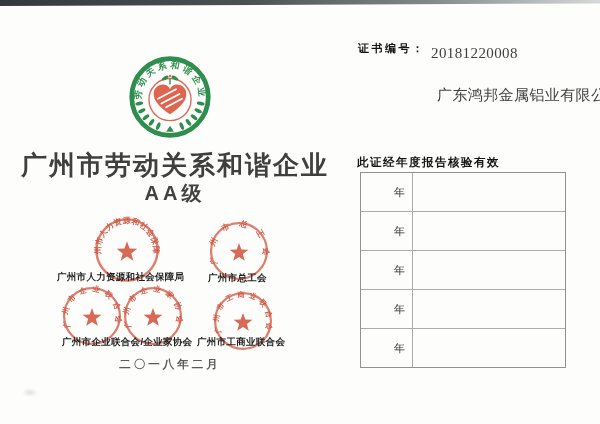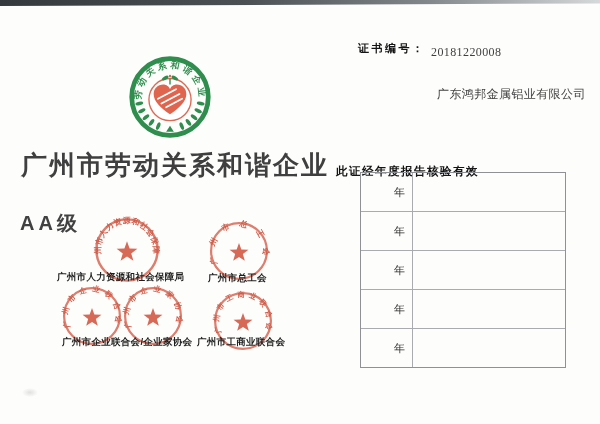--- a/index.html
+++ b/index.html
@@ -10,22 +10,22 @@
   .scan-edge-top{position:absolute;top:0;left:0;width:102%;height:6px;
     background:linear-gradient(to right,#34393e 0%,#4a5054 40%,#81878b 70%,#b9bcbe 88%,#dcdedf 100%);
     transform:rotate(-0.25deg);transform-origin:left top;}
   .scan-smudge{position:absolute;left:22px;top:388px;width:16px;height:9px;border-radius:50%;
     background:radial-gradient(closest-side,#c9c9c9,transparent);opacity:.55;}
 
   
   .emblem{position:absolute;left:127px;top:54px;}
   .title{position:absolute;left:20px;top:148px;width:310px;text-align:center;
     font-size:26px;font-weight:bold;color:#3f3f3f;letter-spacing:2px;white-space:nowrap;}
-  .grade{position:absolute;left:20px;top:180px;width:310px;text-align:left;
-    font-size:20px;font-weight:bold;color:#414141;letter-spacing:4px;margin-top:30px;}
+  .grade{position:absolute;left:20px;top:180px;width:310px;text-align:center;
+    font-size:20px;font-weight:bold;color:#414141;letter-spacing:4px;}
 
   .seal{position:absolute;opacity:.92;}
   .seal-ring{fill:none;stroke:#d45a46;stroke-width:3.6;opacity:.85;}
   .seal-star{fill:#cf4a35;opacity:.9;}
   .seal-text{fill:#c94f3b;font-family:"Liberation Sans",sans-serif;font-weight:bold;}
   .ls-13{font-size:11.5px;letter-spacing:0.8px;}
   .ls-6{font-size:12.5px;letter-spacing:15px;}
   .ls-8{font-size:12px;letter-spacing:8px;}
   .ls-9{font-size:11.5px;letter-spacing:6.5px;}
   #seal-0{left:93px;top:216px;}
@@ -42,27 +42,27 @@
   #issuer-3{left:197px;top:336px;}
 
   .issue-date{position:absolute;left:20px;top:357px;width:300px;text-align:center;
     font-size:11.5px;color:#5a5a5a;letter-spacing:3px;font-weight:bold;}
 
   
   .field-label{position:absolute;font-size:11px;font-weight:bold;color:#141414;
     letter-spacing:2.5px;white-space:nowrap;}
   #cert-no-label{left:358px;top:41px;text-align:center;}
   #holder-label{left:358px;top:92px;}
-  .field-value{position:absolute;font-family:"Liberation Serif",serif;font-size:12px;
+  .field-value{position:absolute;font-family:"Liberation Serif",serif;font-size:15px;
     color:#3f3f3f;white-space:nowrap;letter-spacing:0.4px;}
   #cert-no-value{left:431px;top:45px;}
   #holder-value{left:437px;top:86px;text-align:right;}
 
-  .verify-title{position:absolute;left:336px;top:155px;font-size:11.5px;font-weight:bold;
-    color:#141414;letter-spacing:1.5px;white-space:nowrap;margin-top:9px;}
+  .verify-title{position:absolute;left:357px;top:155px;font-size:11.5px;font-weight:bold;
+    color:#141414;letter-spacing:1.5px;white-space:nowrap;}
   .verify-table{position:absolute;left:360px;top:172px;width:206px;height:196px;
     border:1.5px solid #8e9296;box-sizing:border-box;display:flex;flex-direction:column;}
   .verify-row{flex:1;display:flex;border-top:1px solid #a8acb0;}
   .verify-row:first-child{border-top:none;}
   .year-cell{width:52px;border-right:1px solid #a8acb0;display:flex;align-items:center;
     justify-content:flex-end;padding-right:6px;box-sizing:border-box;
     font-size:11px;color:#2e2e2e;letter-spacing:1px;}
   .report-cell{flex:1;}
 </style>
 </head>
@@ -154,20 +154,21 @@
     <circle class="seal-ring" cx="50" cy="50" r="45"></circle>
     <polygon class="seal-star" points="50,37 53.8,47.7 65.2,48.1 56.2,55 59.4,65.9 50,59.5 40.6,65.9 43.8,55 34.8,48.1 46.2,47.7"></polygon>
     <text class="seal-text ls-9"><textPath href="#sa4" startOffset="50%" text-anchor="middle">广州市工商业联合会</textPath></text>
   </svg>
 
   <div id="issuer-0" class="issuer">广州市人力资源和社会保障局</div>
   <div id="issuer-1" class="issuer">广州市总工会</div>
   <div id="issuer-2" class="issuer">广州市企业联合会/企业家协会</div>
   <div id="issuer-3" class="issuer">广州市工商业联合会</div>
 
+  <div class="issue-date">二〇一八年二月</div>
 
   <div id="cert-no-label" class="field-label">证书编号：</div>
   <div id="cert-no-value" class="field-value">20181220008</div>
 
   <div id="holder-value" class="field-value">广东鸿邦金属铝业有限公司</div>
 
   <div class="verify-title">此证经年度报告核验有效</div>
 
   <div class="verify-table">
     <div class="verify-row">

